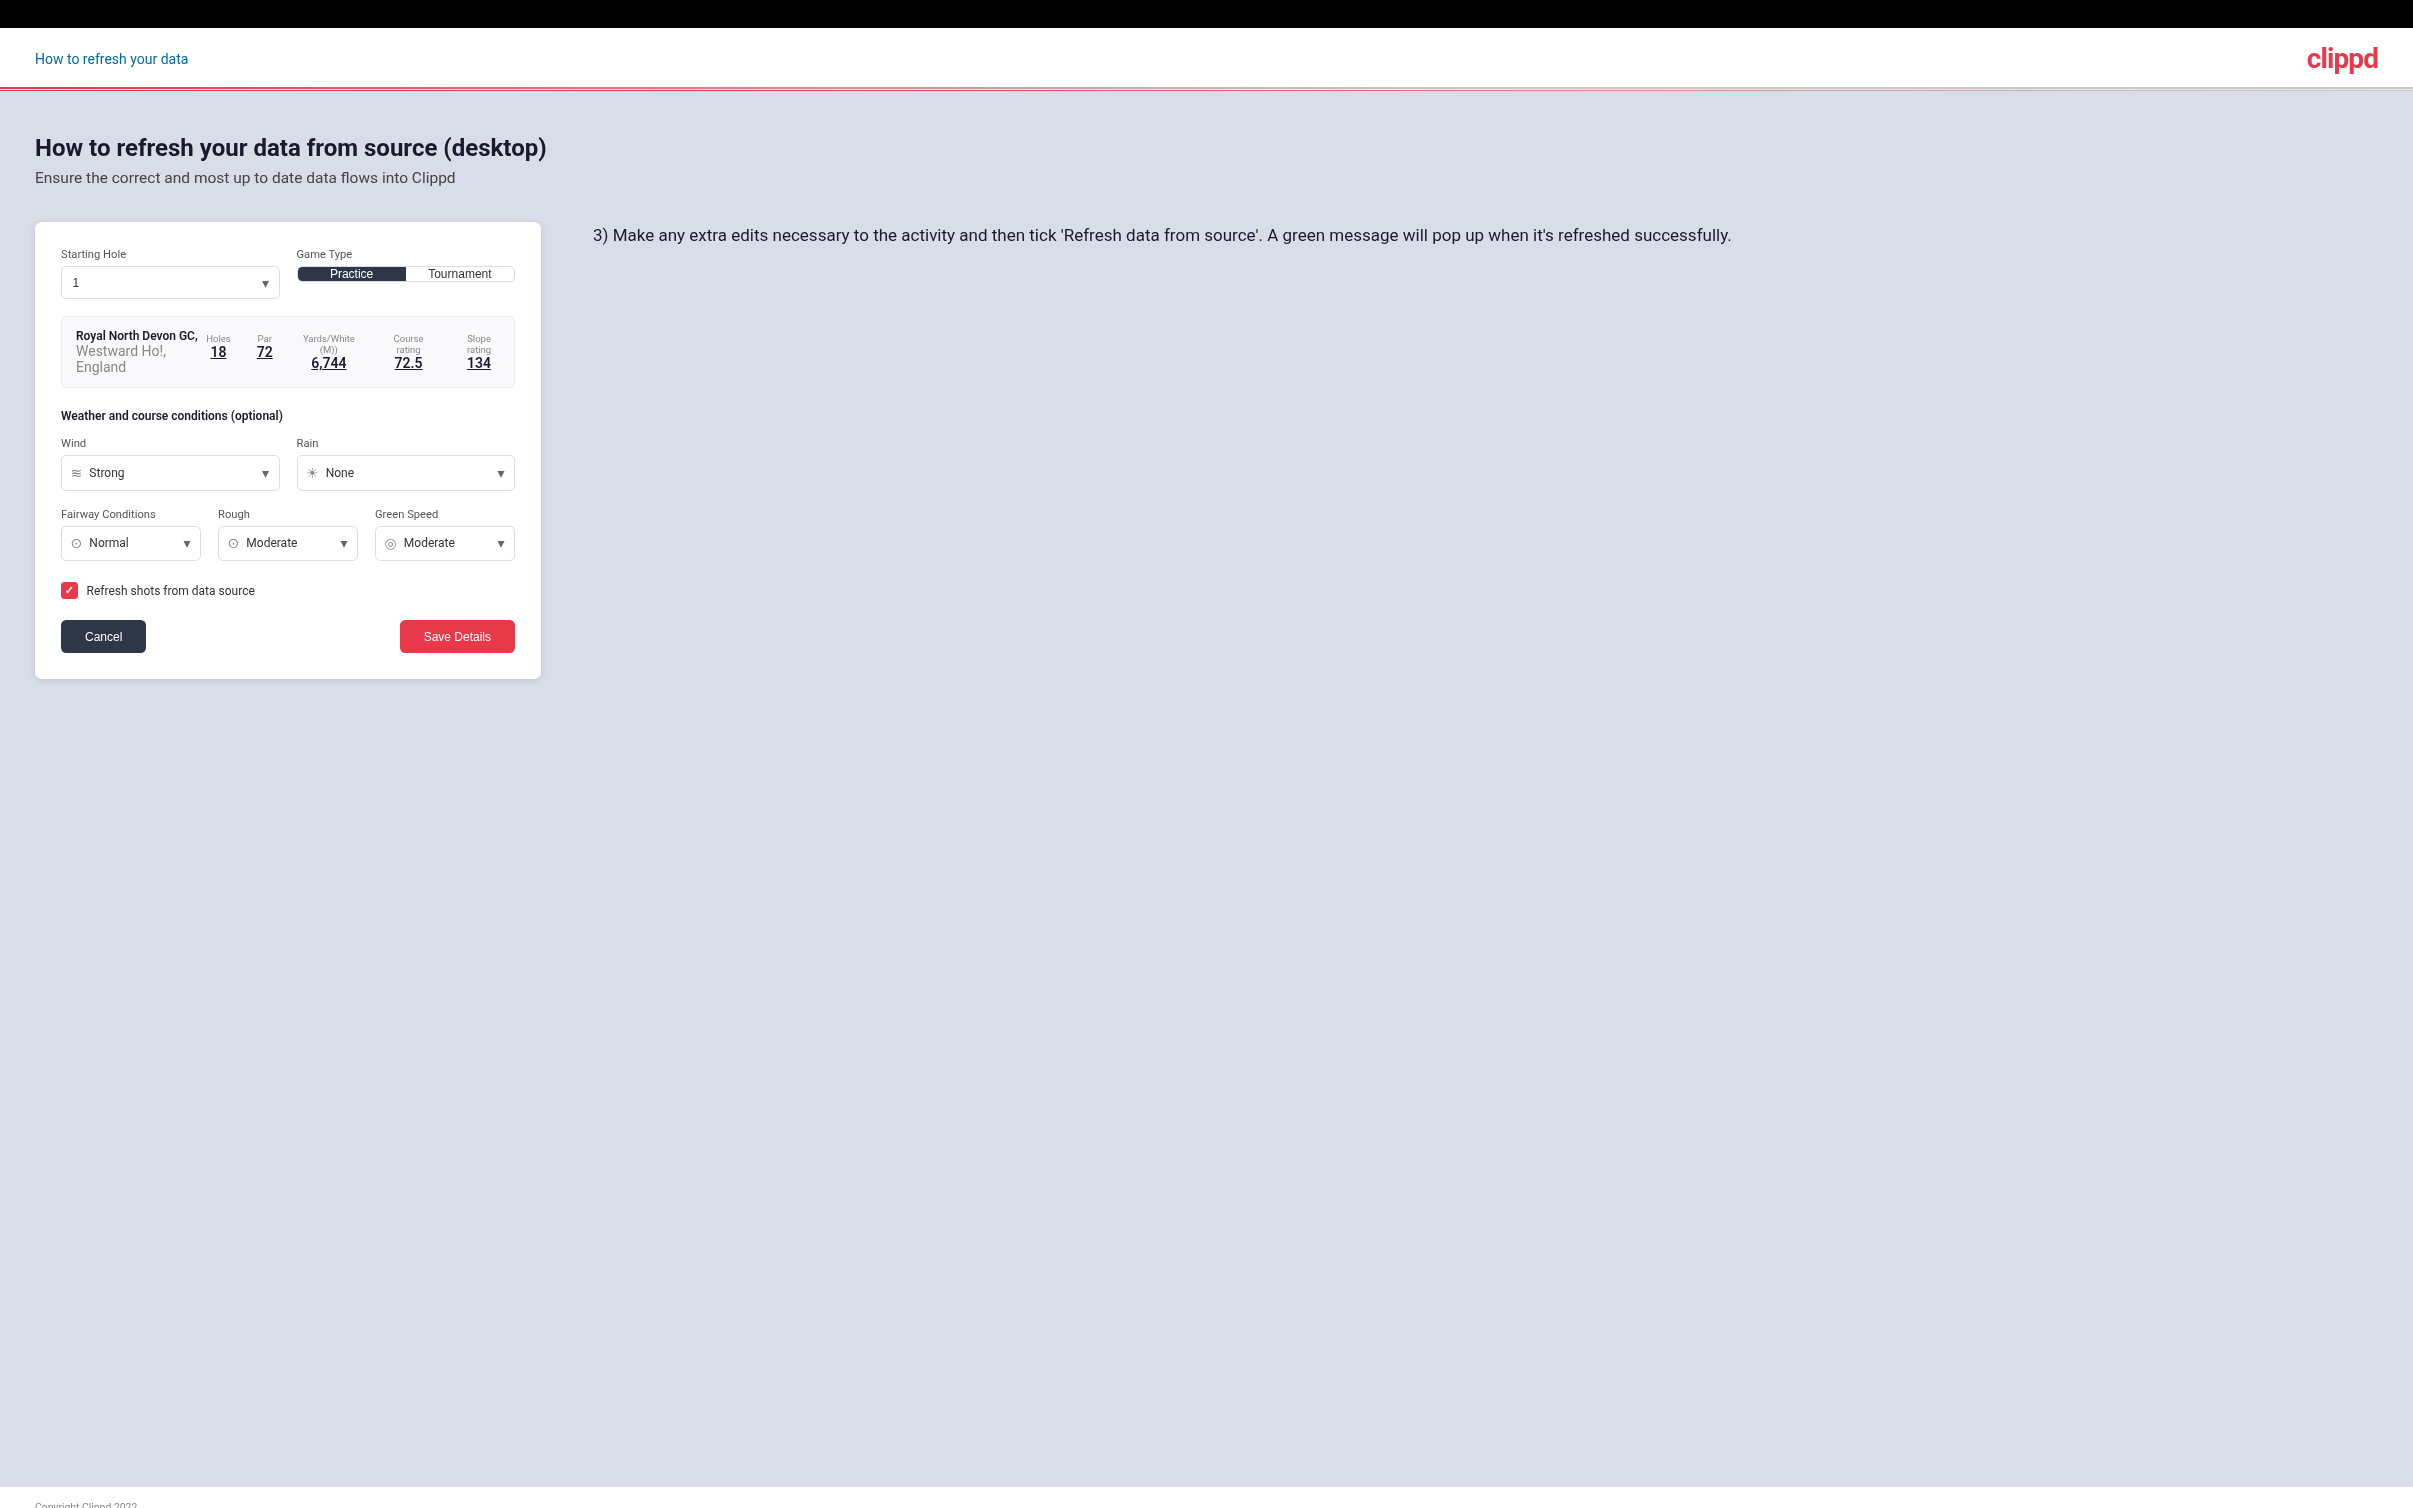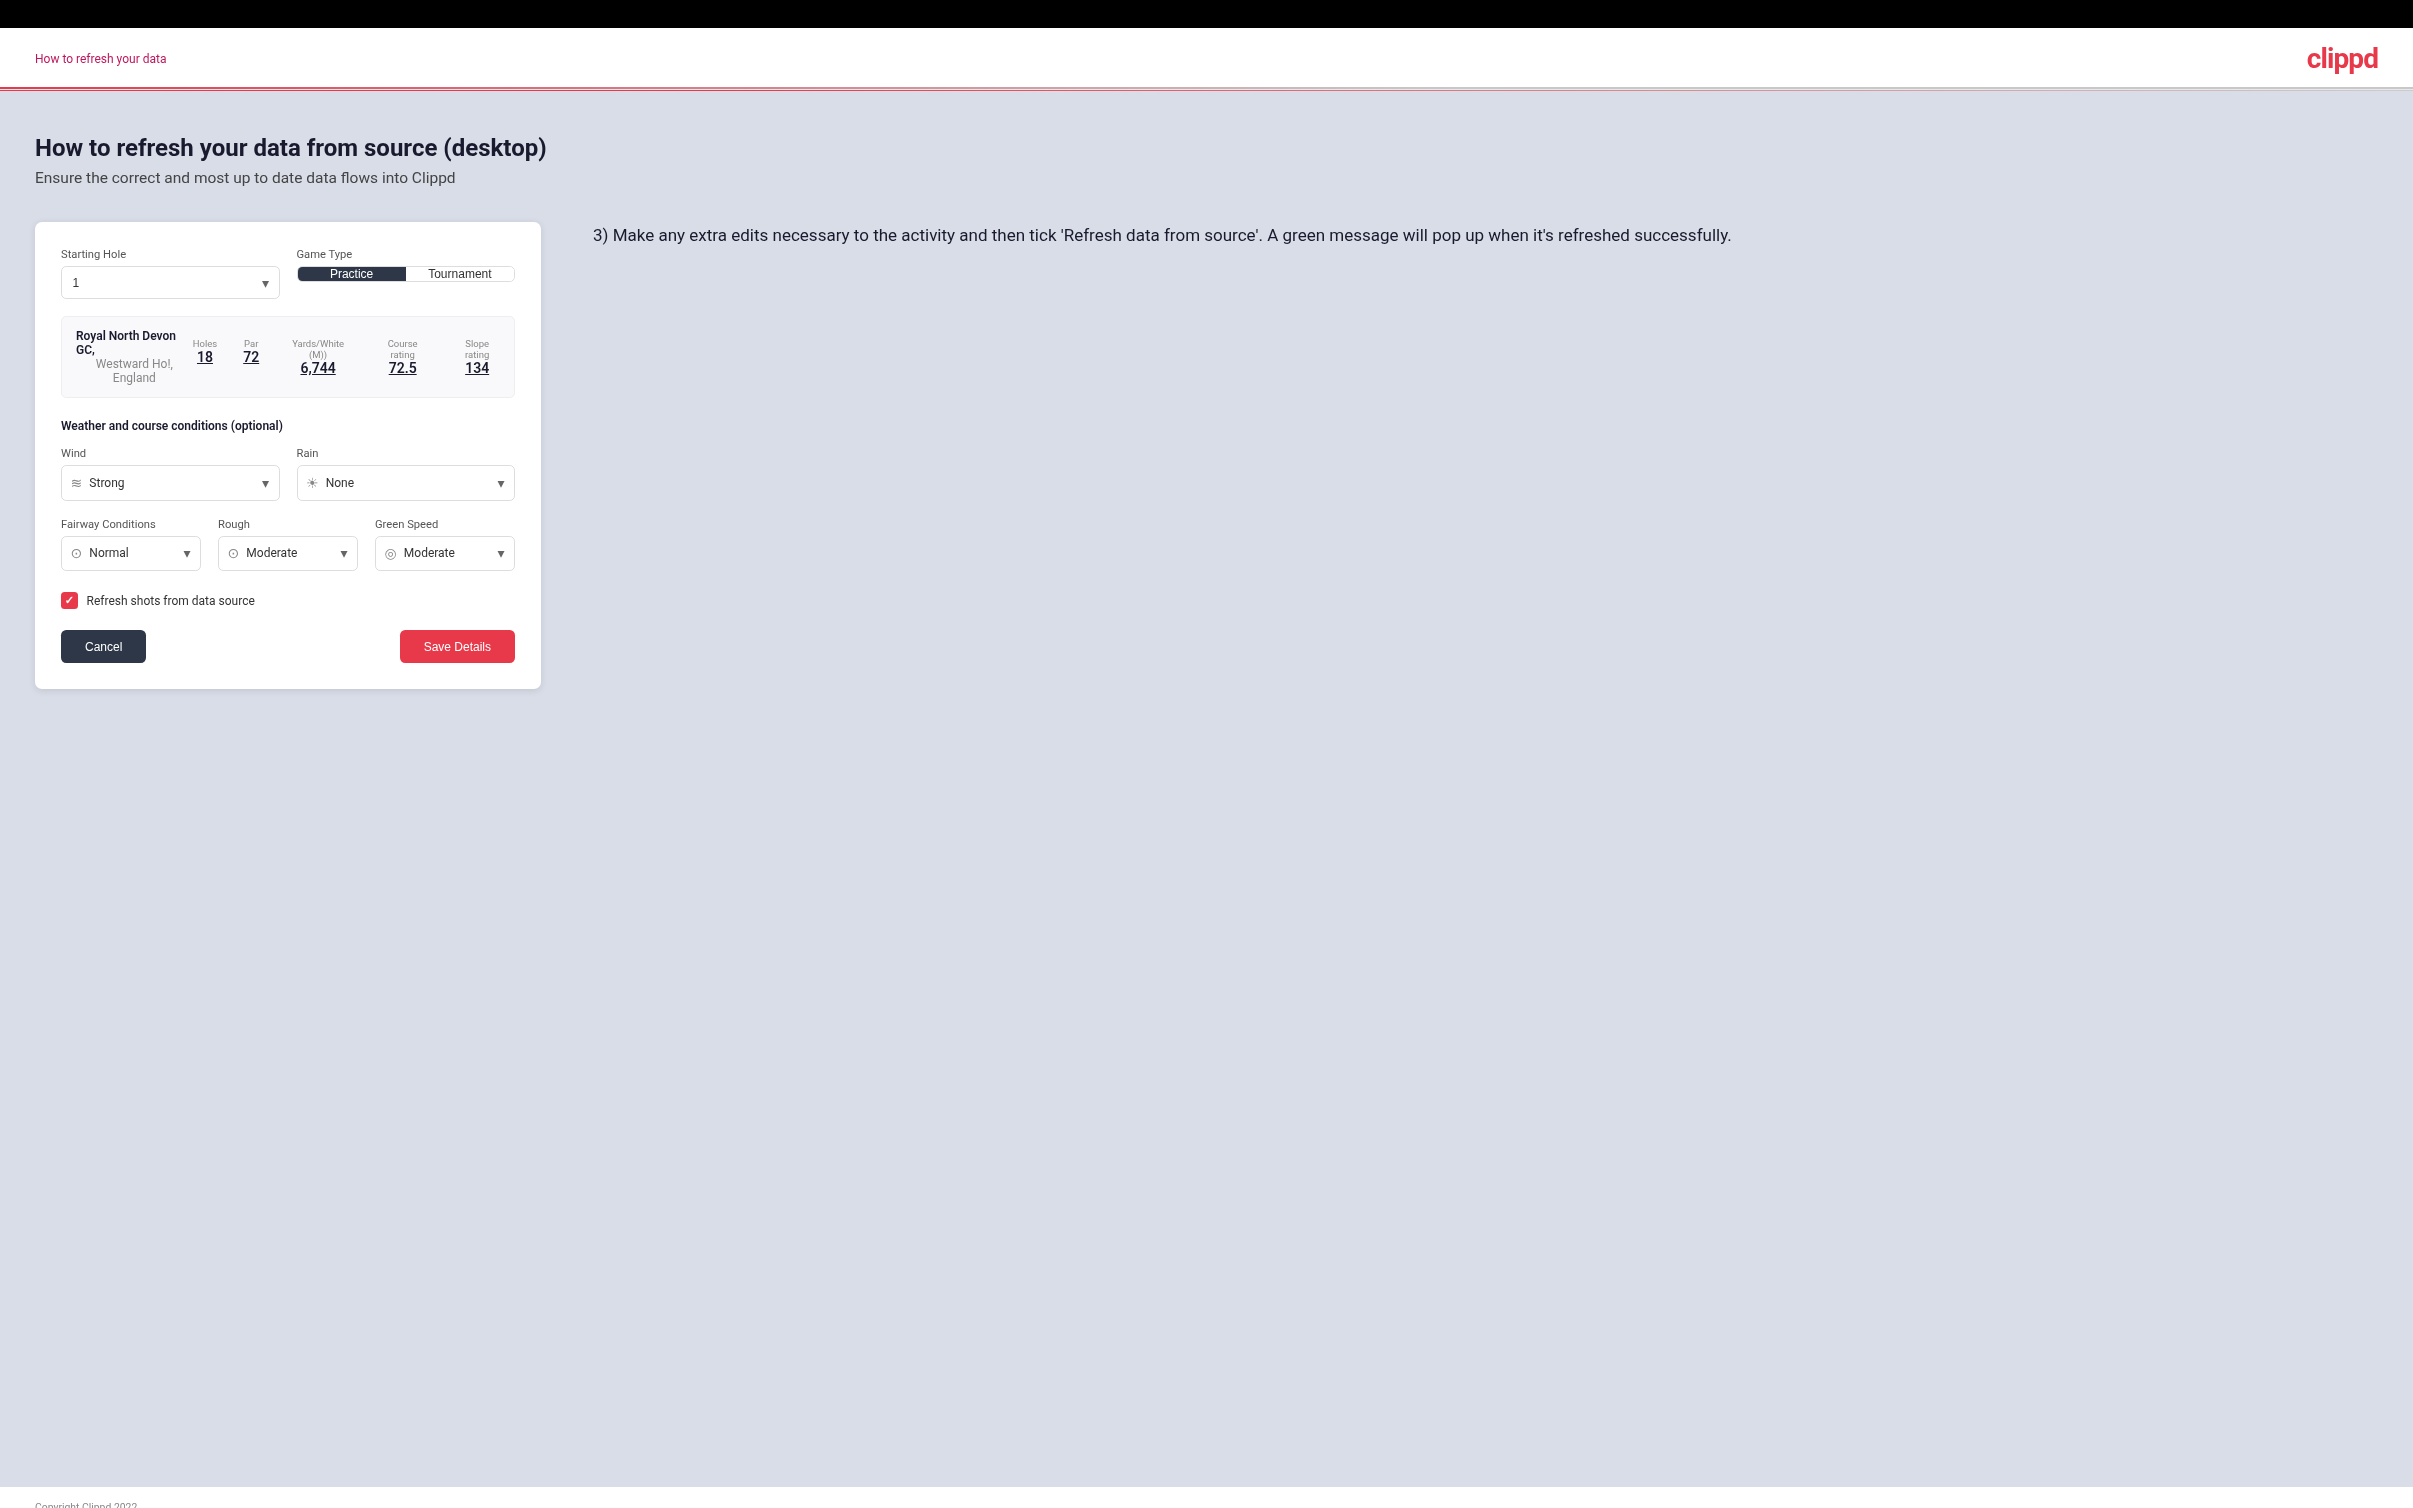--- a/index.html
+++ b/index.html
@@ -30,22 +30,22 @@
       content: '';
       position: absolute;
       bottom: 0;
       left: 0;
       right: 0;
       height: 1.7px;
       background: linear-gradient(to right, #e8394a, #c8c8c8 60%);
     }
 
     .header-breadcrumb {
-      font-size: 12px;
-      color: #be185d;
+      font-size: 14px;
+      color: #0369a1;
     }
 
     .logo {
       font-size: 28px;
       font-weight: 700;
       color: #e8394a;
       letter-spacing: -0.9px;
     }
 
     .main-content {
@@ -200,23 +200,22 @@
       margin-bottom: 21px;
     }
 
     .course-name {
       font-size: 12px;
       font-weight: 600;
       color: #1a1a2e;
     }
 
     .course-location {
-      font-size: 12px;
+      font-size: 14px;
       color: #888;
-      text-align: center;
     }
 
     .course-stats {
       display: flex;
       gap: 26px;
     }
 
     .course-stat {
       text-align: center;
     }

